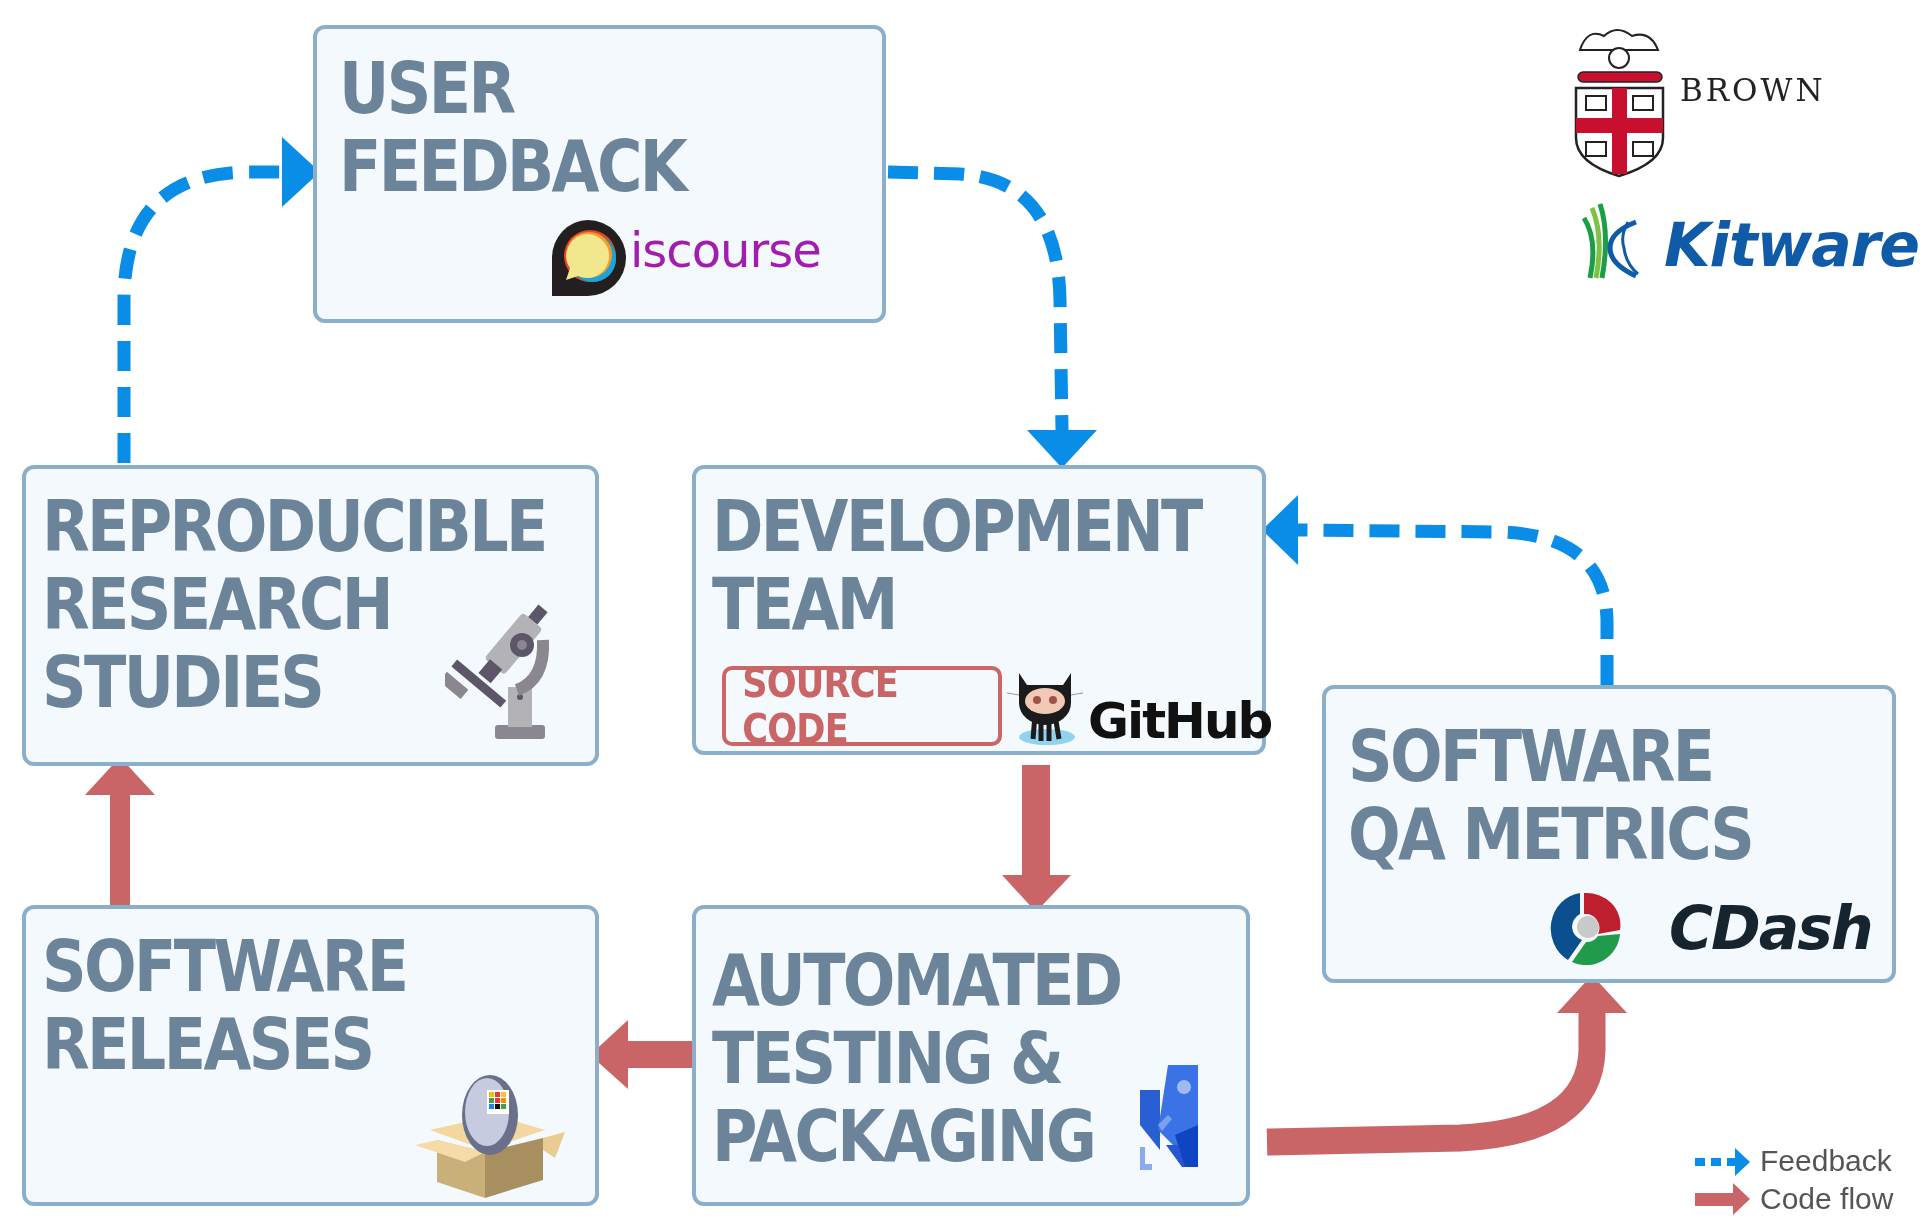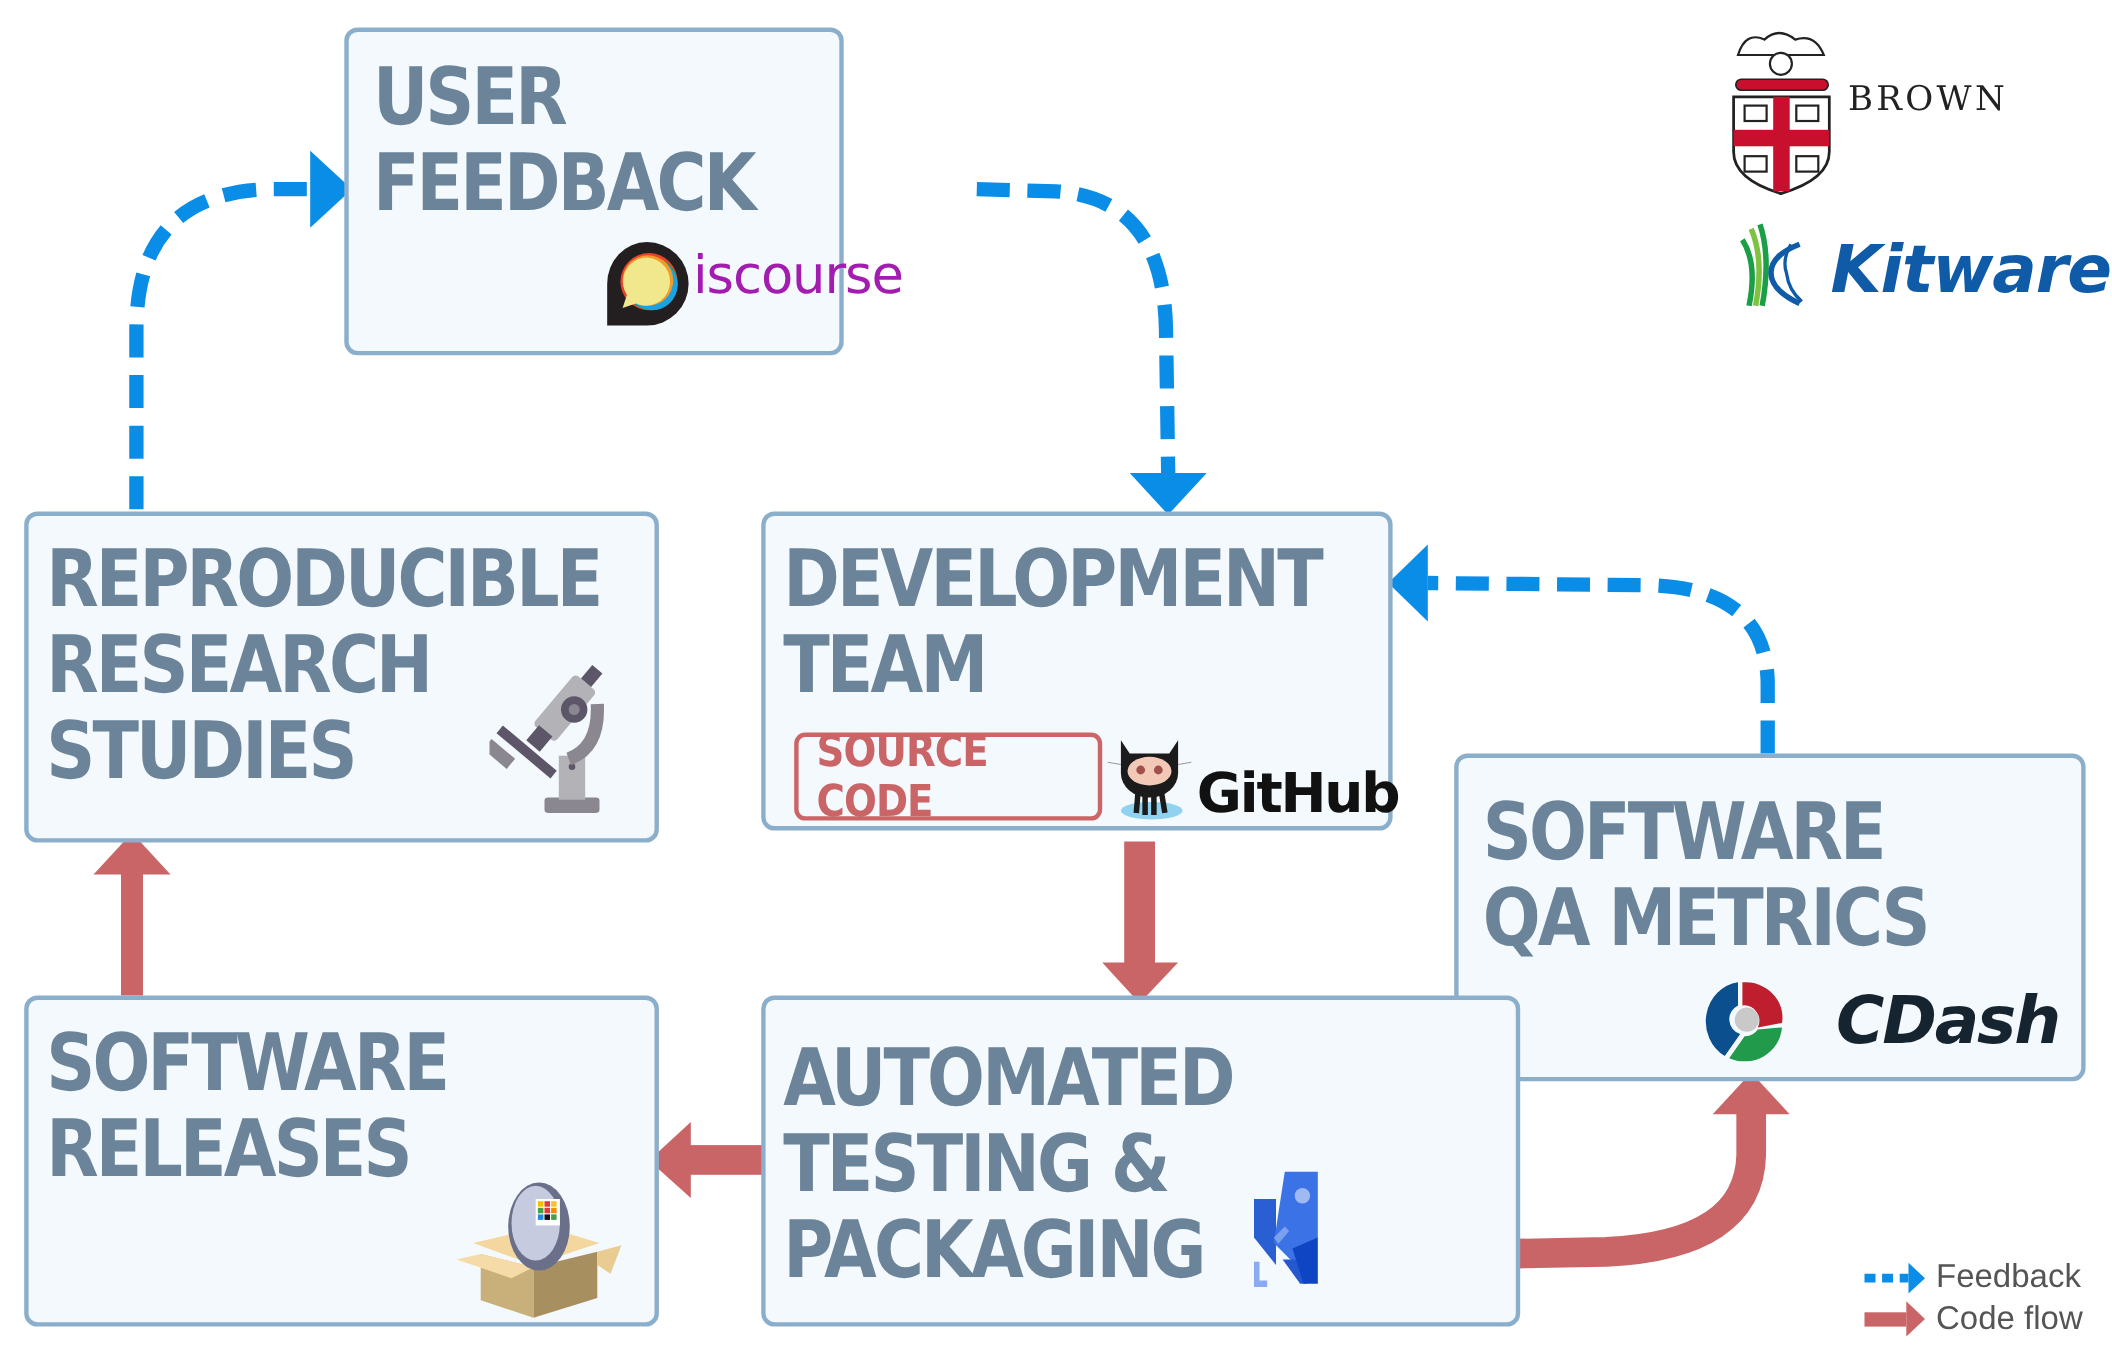--- a/index.html
+++ b/index.html
@@ -38,21 +38,21 @@
 
   <path d="M1267 1142 L1460 1138 Q1590 1132 1592 1050 L1592 1010" fill="none" stroke="#c96566" stroke-width="27"></path>
   <polygon points="1557,1013 1627,1013 1592,975" fill="#c96566"></polygon>
 
   <path d="M1695 1162 L1735 1162" stroke="#0a8de6" stroke-width="8" stroke-dasharray="10 6" fill="none"></path>
   <polygon points="1735,1148 1750,1162 1735,1176" fill="#0a8de6"></polygon>
   <rect x="1695" y="1193" width="38" height="13" fill="#c96566"></rect>
   <polygon points="1733,1183 1750,1199 1733,1215" fill="#c96566"></polygon>
 </svg>
 
-<div class="box" style="left:313px;top:25px;width:454px;height:298px;">
+<div class="box" style="left:313px;top:25px;width:573px;height:298px;">
   <div class="title" style="left:22px;top:20px;">USER
 FEEDBACK</div>
 </div>
 <svg class="icon" style="left:548px;top:218px;" width="80" height="82" viewBox="0 0 80 82">
   <path d="M40 2 A38 38 0 1 1 40 78 L4 78 L4 40 A36 38 0 0 1 40 2 Z" fill="#231f20"></path>
   <circle cx="42" cy="38" r="26" fill="#e6452d"></circle>
   <circle cx="44" cy="40" r="24" fill="#1fa15a"></circle>
   <circle cx="45" cy="41" r="23" fill="#1aa3e0"></circle>
   <circle cx="41" cy="37" r="23" fill="#f49b2a"></circle>
   <path d="M40 16 A22 22 0 1 1 30 58 L18 62 L22 50 A22 22 0 0 1 40 16 Z" fill="#f1e88d"></path>
@@ -129,21 +129,21 @@
     <rect x="80" y="22" width="5" height="5" fill="#e53935"></rect>
     <rect x="86" y="22" width="5" height="5" fill="#fbc02d"></rect>
   <rect x="74" y="28" width="5" height="5" fill="#43a047"></rect>
     <rect x="80" y="28" width="5" height="5" fill="#e53935"></rect>
     <rect x="86" y="28" width="5" height="5" fill="#fb8c00"></rect>
   <rect x="74" y="34" width="5" height="5" fill="#1e88e5"></rect>
     <rect x="80" y="34" width="5" height="5" fill="#111"></rect>
     <rect x="86" y="34" width="5" height="5" fill="#43a047"></rect>
 </svg>
 
-<div class="box" style="left:692px;top:905px;width:690px;height:301px;">
+<div class="box" style="left:692px;top:905px;width:558px;height:301px;">
   <div class="title" style="left:16px;top:32px;">AUTOMATED
 TESTING &amp;
 PACKAGING</div>
 </div>
 <svg class="icon" style="left:1140px;top:1065px;" width="60" height="108" viewBox="0 0 60 108">
   <polygon points="0,25 20,25 20,85 0,60" fill="#2a5fd4"></polygon>
   <polygon points="28,0 58,0 58,60 38,85 18,65" fill="#3b72e6"></polygon>
   <polygon points="26,80 38,80 48,102 42,102" fill="#2557cf"></polygon>
   <polygon points="35,70 58,60 58,102 45,102" fill="#0f44c2"></polygon>
   <circle cx="44" cy="22" r="7" fill="#9fb9f2"></circle>

